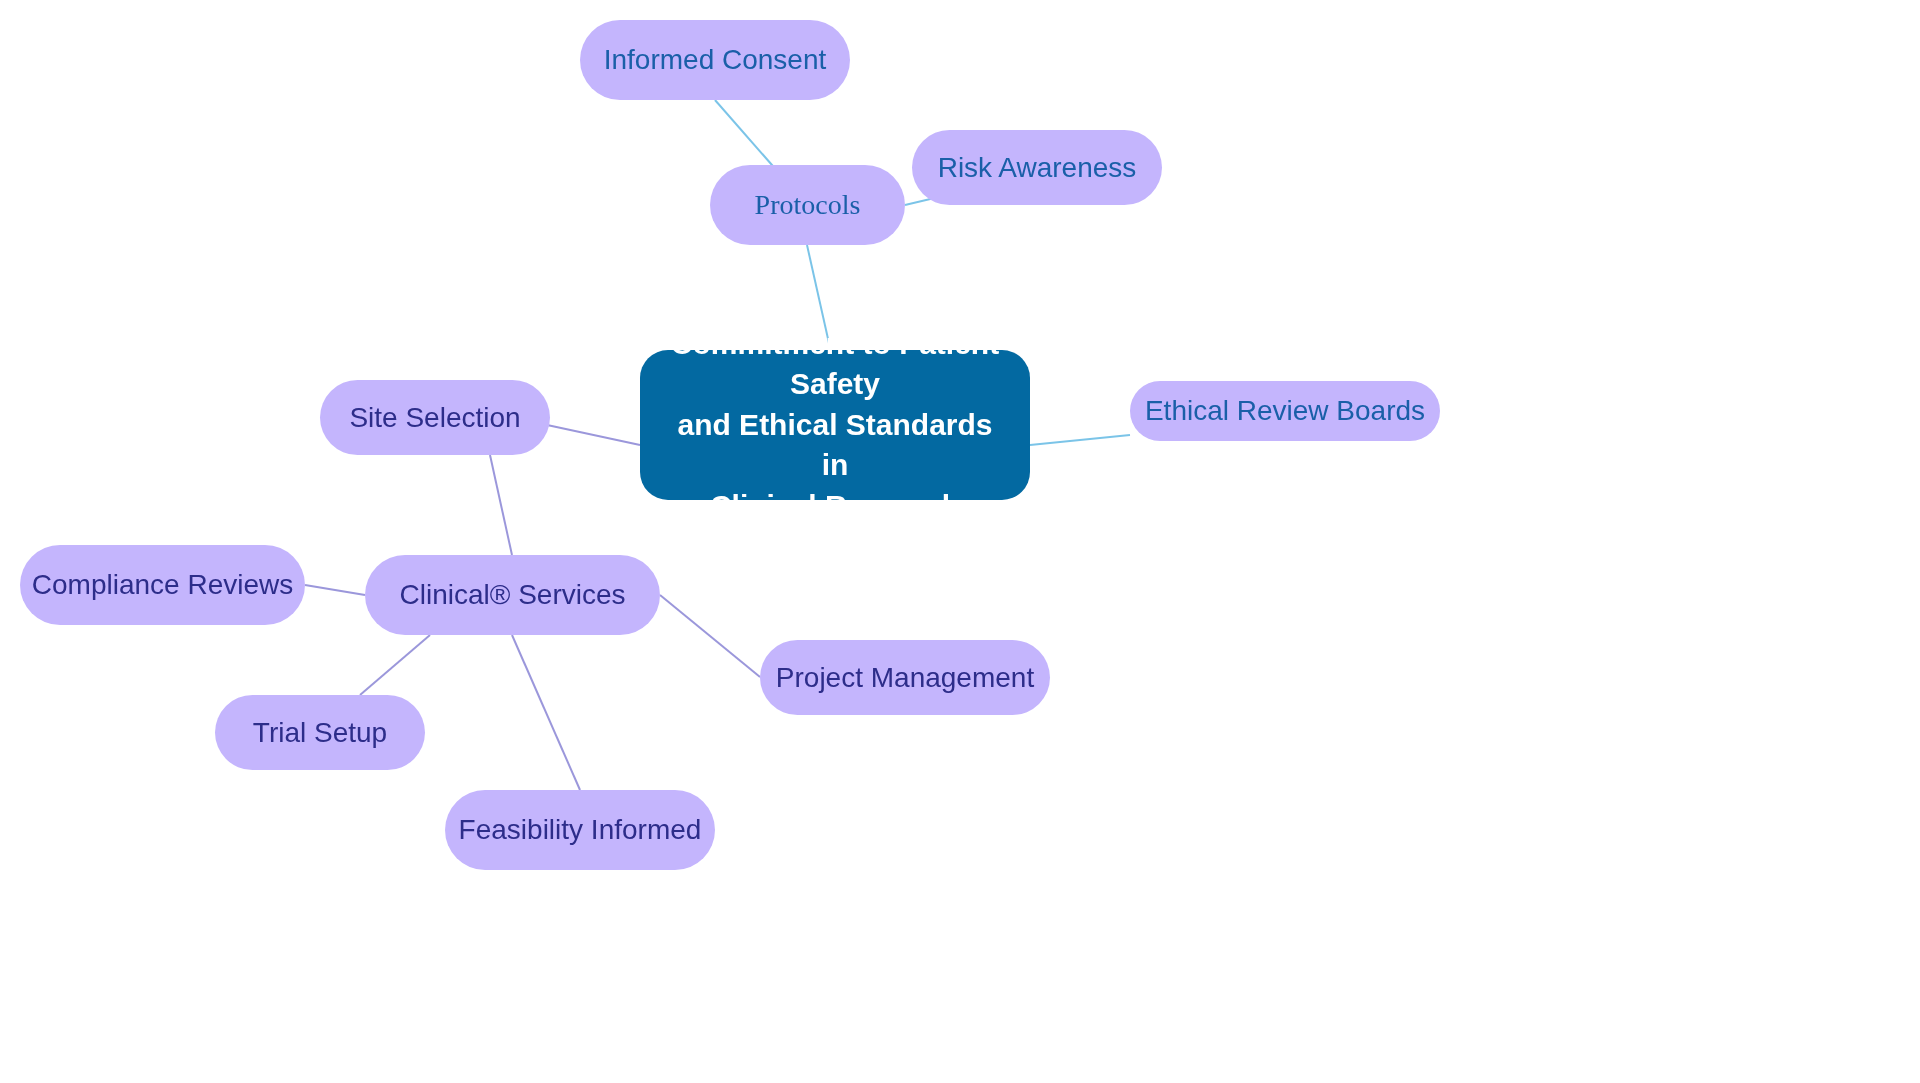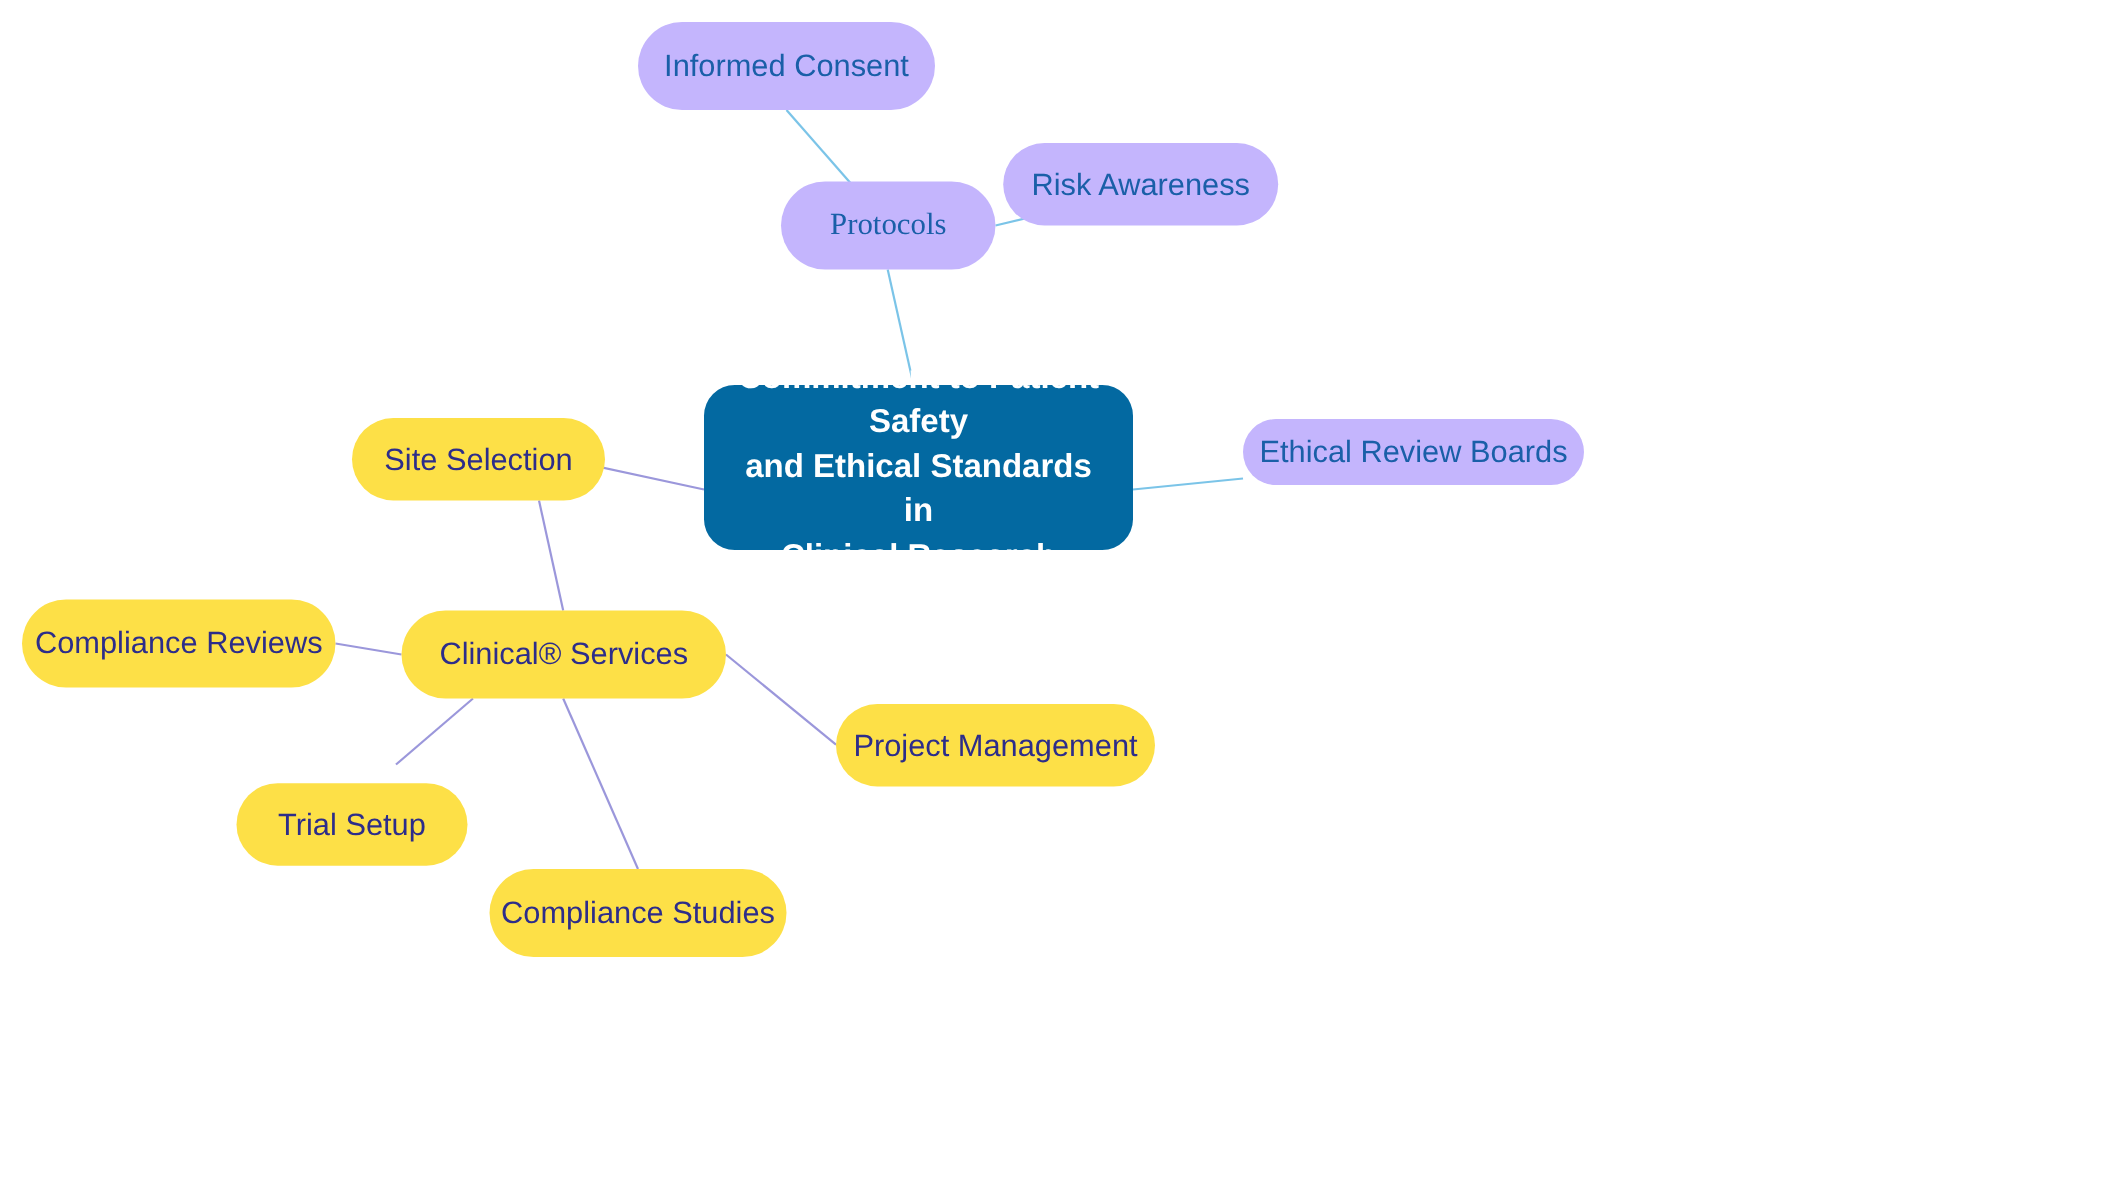--- a/index.html
+++ b/index.html
@@ -30,21 +30,21 @@
       font-weight: 500;
       z-index: 1;
       cursor: pointer;
     }
     .node-blue {
       background: #c4b5fd;
       color: #1a5fa8;
       border: none;
     }
     .node-purple {
-      background: #fde047;
+      background: #c4b5fd;
       color: #2d2d8a;
       border: none;
     }
     .node-dark {
       background: #0369a1;
       color: #ffffff;
       font-size: 30px;
       font-weight: 600;
       border-radius: 28px;
       line-height: 1.35;
@@ -85,17 +85,17 @@
 <div class="node node-dark" style="left:640px; top:350px; width:390px; height:150px; padding: 18px 22px;">Commitment to Patient Safety<br>and Ethical Standards in<br>Clinical Research</div>
 
 <div class="node node-blue" style="left:1130px; top:381px; width:310px; height:60px;text-align:center;">Ethical Review Boards</div>
 
 <div class="node node-purple" style="left:320px; top:380px; width:230px; height:75px;">Site Selection</div>
 
 <div class="node node-purple" style="left:365px; top:555px; width:295px; height:80px;">Clinical® Services</div>
 
 <div class="node node-purple" style="left:20px; top:545px; width:285px; height:80px;">Compliance Reviews</div>
 
-<div class="node node-purple" style="left:215px; top:712px; width:210px; height:75px;">Trial Setup</div>
+<div class="node node-purple" style="left:215px; top:695px; width:210px; height:75px;">Trial Setup</div>
 
-<div class="node node-purple" style="left:445px; top:790px; width:270px; height:80px;">Compliance Studies</div>
+<div class="node node-purple" style="left:445px; top:790px; width:270px; height:80px;">Feasibility Informed</div>
 
 <div class="node node-purple" style="left:760px; top:640px; width:290px; height:75px;">Project Management</div>
 
 </body></html>

